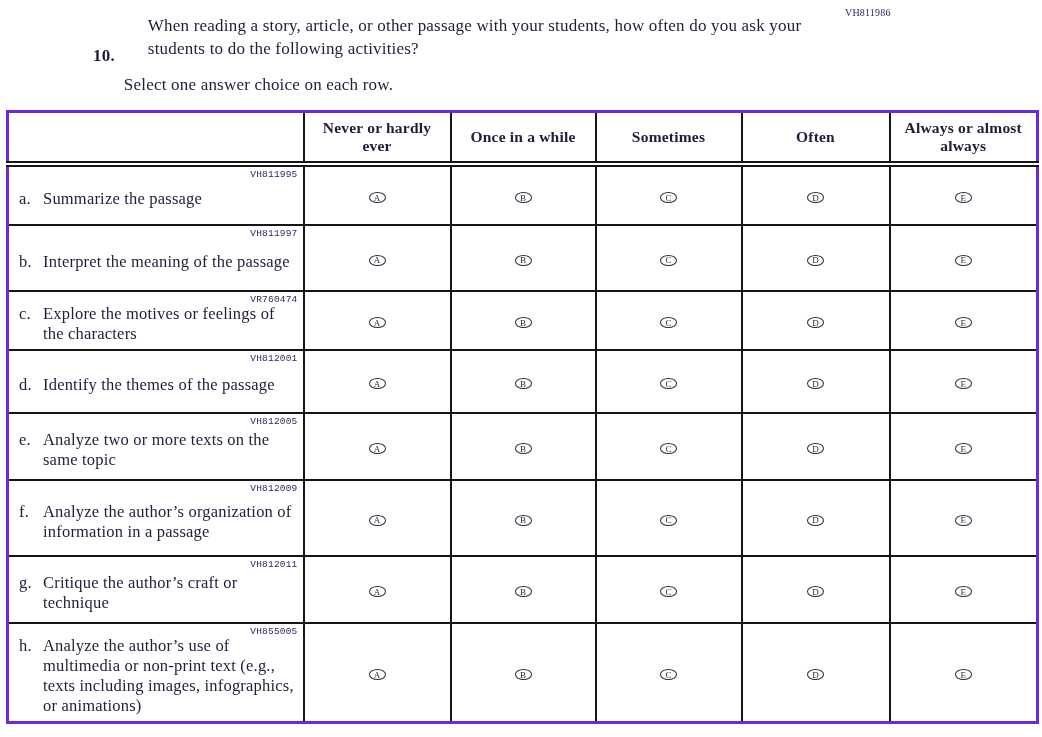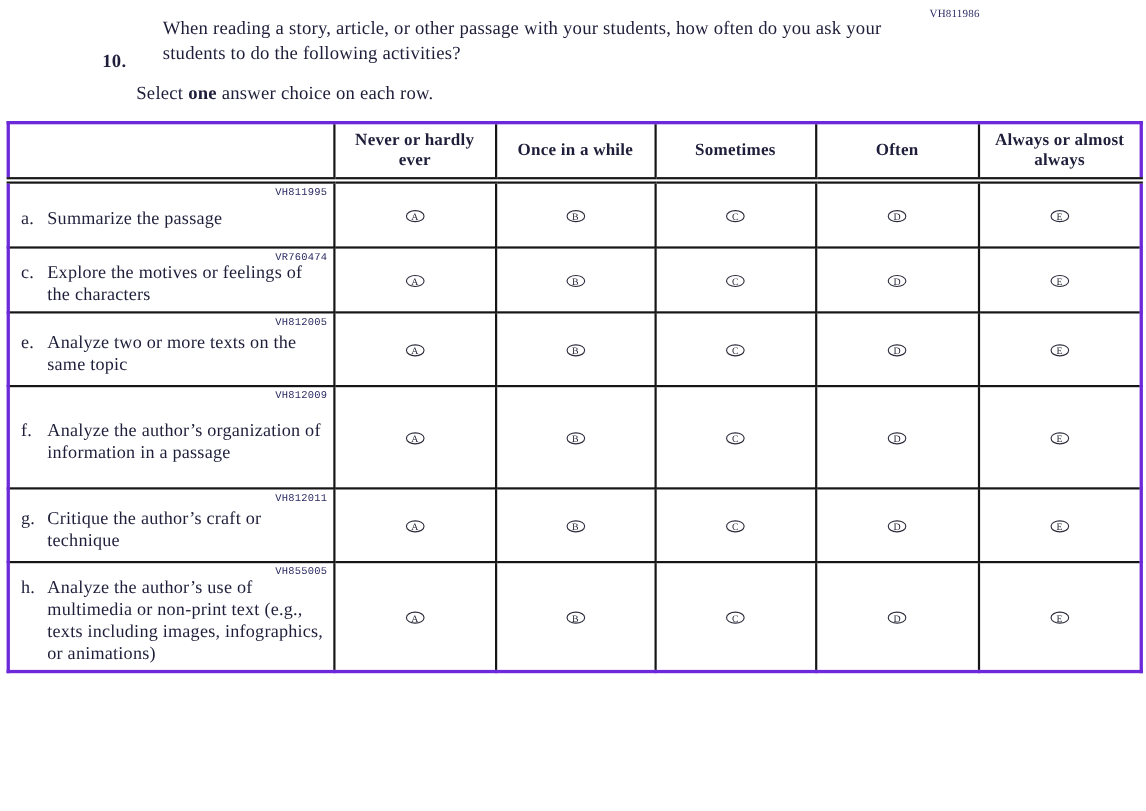--- a/index.html
+++ b/index.html
@@ -16,21 +16,21 @@
     font-size:10px;letter-spacing:.2px;color:#2b2b63;
   }
   .question{
     position:absolute;left:93px;top:15px;width:740px;
     display:flex;gap:9px;
     font-size:17px;line-height:22.5px;letter-spacing:.2px;align-items:center;
   }
   .q-number{font-weight:bold;white-space:nowrap;}
   .q-text{max-width:690px;margin-left:24px;}
   .instruction{margin-top:14px;}
-  .bold{font-weight:bold;margin-top:47px;}
+  .bold{font-weight:normal;margin-top:47px;}
 
   table.survey{
     position:absolute;left:6px;top:110px;
     border-collapse:collapse;table-layout:fixed;
     width:1030px;
     border:3px solid #6d28d9;
   }
   .survey th,.survey td{border:2px solid #161616;}
   .survey thead th{
     height:44px;
@@ -105,49 +105,77 @@
         <span class="letter">a.</span>
         <span class="text">Summarize the passage</span>
       </div>
     </td>
   <td class="bubble-cell"><span class="bubble">A</span></td>
         <td class="bubble-cell"><span class="bubble">B</span></td>
         <td class="bubble-cell"><span class="bubble">C</span></td>
         <td class="bubble-cell"><span class="bubble">D</span></td>
         <td class="bubble-cell"><span class="bubble">E</span></td>
       </tr>
+      <tr style="height: 66px;">
+    <td class="label-cell">
+      <span class="row-code">VH811997</span>
+      <div class="label">
+        <span class="letter">b.</span>
+        <span class="text">Interpret the meaning of the passage</span>
+      </div>
+    </td>
+  <td class="bubble-cell"><span class="bubble">A</span></td>
+        <td class="bubble-cell"><span class="bubble">B</span></td>
+        <td class="bubble-cell"><span class="bubble">C</span></td>
+        <td class="bubble-cell"><span class="bubble">D</span></td>
+        <td class="bubble-cell"><span class="bubble">E</span></td>
+      </tr>
       <tr style="height: 59px;">
     <td class="label-cell">
       <span class="row-code">VR760474</span>
       <div class="label">
         <span class="letter">c.</span>
         <span class="text">Explore the motives or feelings of the characters</span>
       </div>
     </td>
   <td class="bubble-cell"><span class="bubble">A</span></td>
         <td class="bubble-cell"><span class="bubble">B</span></td>
         <td class="bubble-cell"><span class="bubble">C</span></td>
         <td class="bubble-cell"><span class="bubble">D</span></td>
         <td class="bubble-cell"><span class="bubble">E</span></td>
       </tr>
+      <tr style="height: 63px;">
+    <td class="label-cell">
+      <span class="row-code">VH812001</span>
+      <div class="label">
+        <span class="letter">d.</span>
+        <span class="text">Identify the themes of the passage</span>
+      </div>
+    </td>
+  <td class="bubble-cell"><span class="bubble">A</span></td>
+        <td class="bubble-cell"><span class="bubble">B</span></td>
+        <td class="bubble-cell"><span class="bubble">C</span></td>
+        <td class="bubble-cell"><span class="bubble">D</span></td>
+        <td class="bubble-cell"><span class="bubble">E</span></td>
+      </tr>
       <tr style="height: 67px;">
     <td class="label-cell">
       <span class="row-code">VH812005</span>
       <div class="label">
         <span class="letter">e.</span>
         <span class="text">Analyze two or more texts on the same topic</span>
       </div>
     </td>
   <td class="bubble-cell"><span class="bubble">A</span></td>
         <td class="bubble-cell"><span class="bubble">B</span></td>
         <td class="bubble-cell"><span class="bubble">C</span></td>
         <td class="bubble-cell"><span class="bubble">D</span></td>
         <td class="bubble-cell"><span class="bubble">E</span></td>
       </tr>
-      <tr style="height: 93px;">
+      <tr style="height: 76px;">
     <td class="label-cell">
       <span class="row-code">VH812009</span>
       <div class="label">
         <span class="letter">f.</span>
         <span class="text">Analyze the author’s organization of information in a passage</span>
       </div>
     </td>
   <td class="bubble-cell"><span class="bubble">A</span></td>
         <td class="bubble-cell"><span class="bubble">B</span></td>
         <td class="bubble-cell"><span class="bubble">C</span></td>

